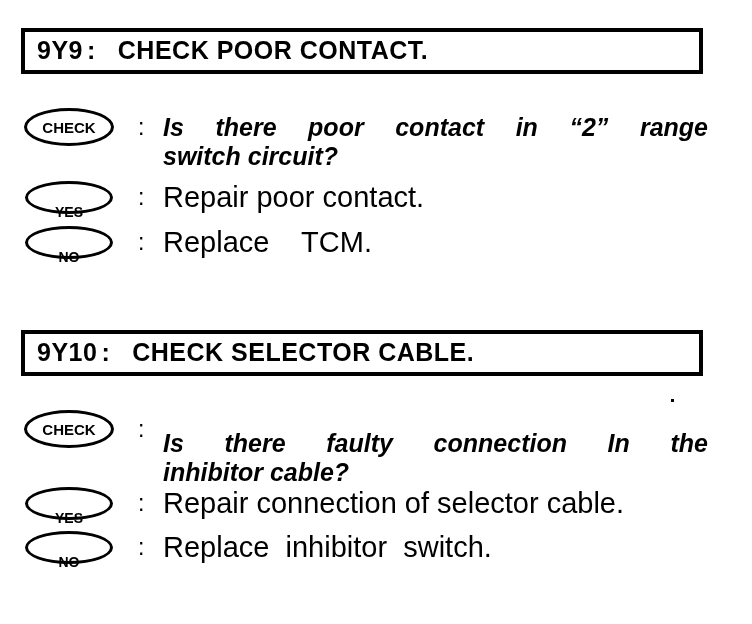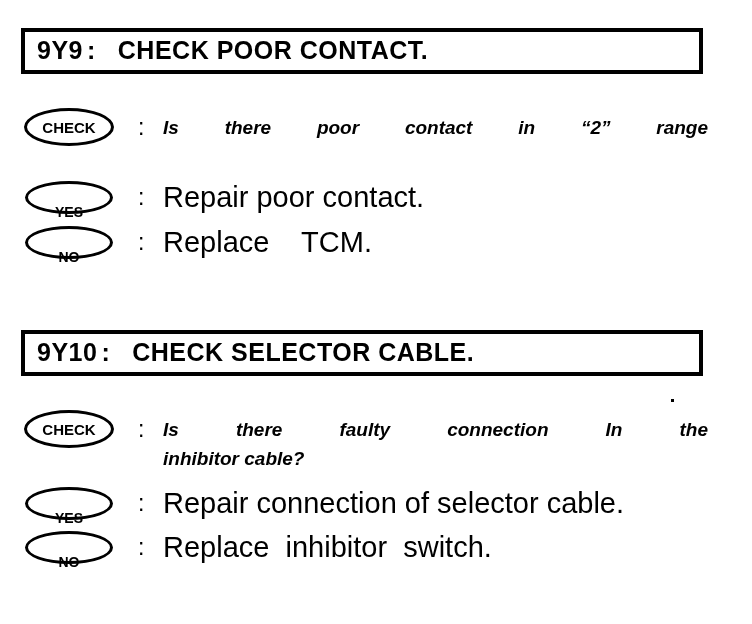--- a/index.html
+++ b/index.html
@@ -111,21 +111,21 @@
     font-size: 29px;
     line-height: 1;
     white-space: nowrap;
     font-stretch: condensed;
   }
 
   .question-text {
     position: absolute;
     left: 163px;
     width: 545px;
-    font-size: 19px;
+    font-size: 25px;
     font-weight: bold;
     font-style: italic;
     line-height: 29px;
     text-align: justify;
     font-stretch: condensed;
   }
   .question-text .qline {
     display: block;
     text-align: justify;
   }
@@ -150,20 +150,21 @@
     </div>
   </div>
 
   <div class="row" style="top:108px;">
     <div class="badge" style="top:0px;">
       <span class="badge-label">CHECK</span>
     </div>
     <span class="colon" style="top:8px;">:</span>
     <div class="question-text" style="top:5px;">
       <span class="qline spread">Is there poor contact in “2” range</span>
+      <span class="qline">switch circuit?</span>
     </div>
   </div>
 
   <div class="row" style="top:181px;">
     <div class="badge small" style="top:0px;left:25px;">
       <span class="badge-label">YES</span>
     </div>
     <span class="colon" style="top:5px;">:</span>
     <span class="answer-text" style="top:2px;">Repair poor contact.</span>
   </div>
@@ -182,21 +183,21 @@
     </div>
   </div>
 
   <div class="speck" style="left:671px;top:399px;width:3px;height:3px;"></div>
 
   <div class="row" style="top:410px;">
     <div class="badge" style="top:0px;">
       <span class="badge-label">CHECK</span>
     </div>
     <span class="colon" style="top:8px;">:</span>
-    <div class="question-text" style="top:5px;">
+    <div class="question-text" style="top:19px;">
       <span class="qline spread">Is there faulty connection In the</span>
       <span class="qline">inhibitor cable?</span>
     </div>
   </div>
 
   <div class="row" style="top:487px;">
     <div class="badge small" style="top:0px;left:25px;">
       <span class="badge-label">YES</span>
     </div>
     <span class="colon" style="top:5px;">:</span>

